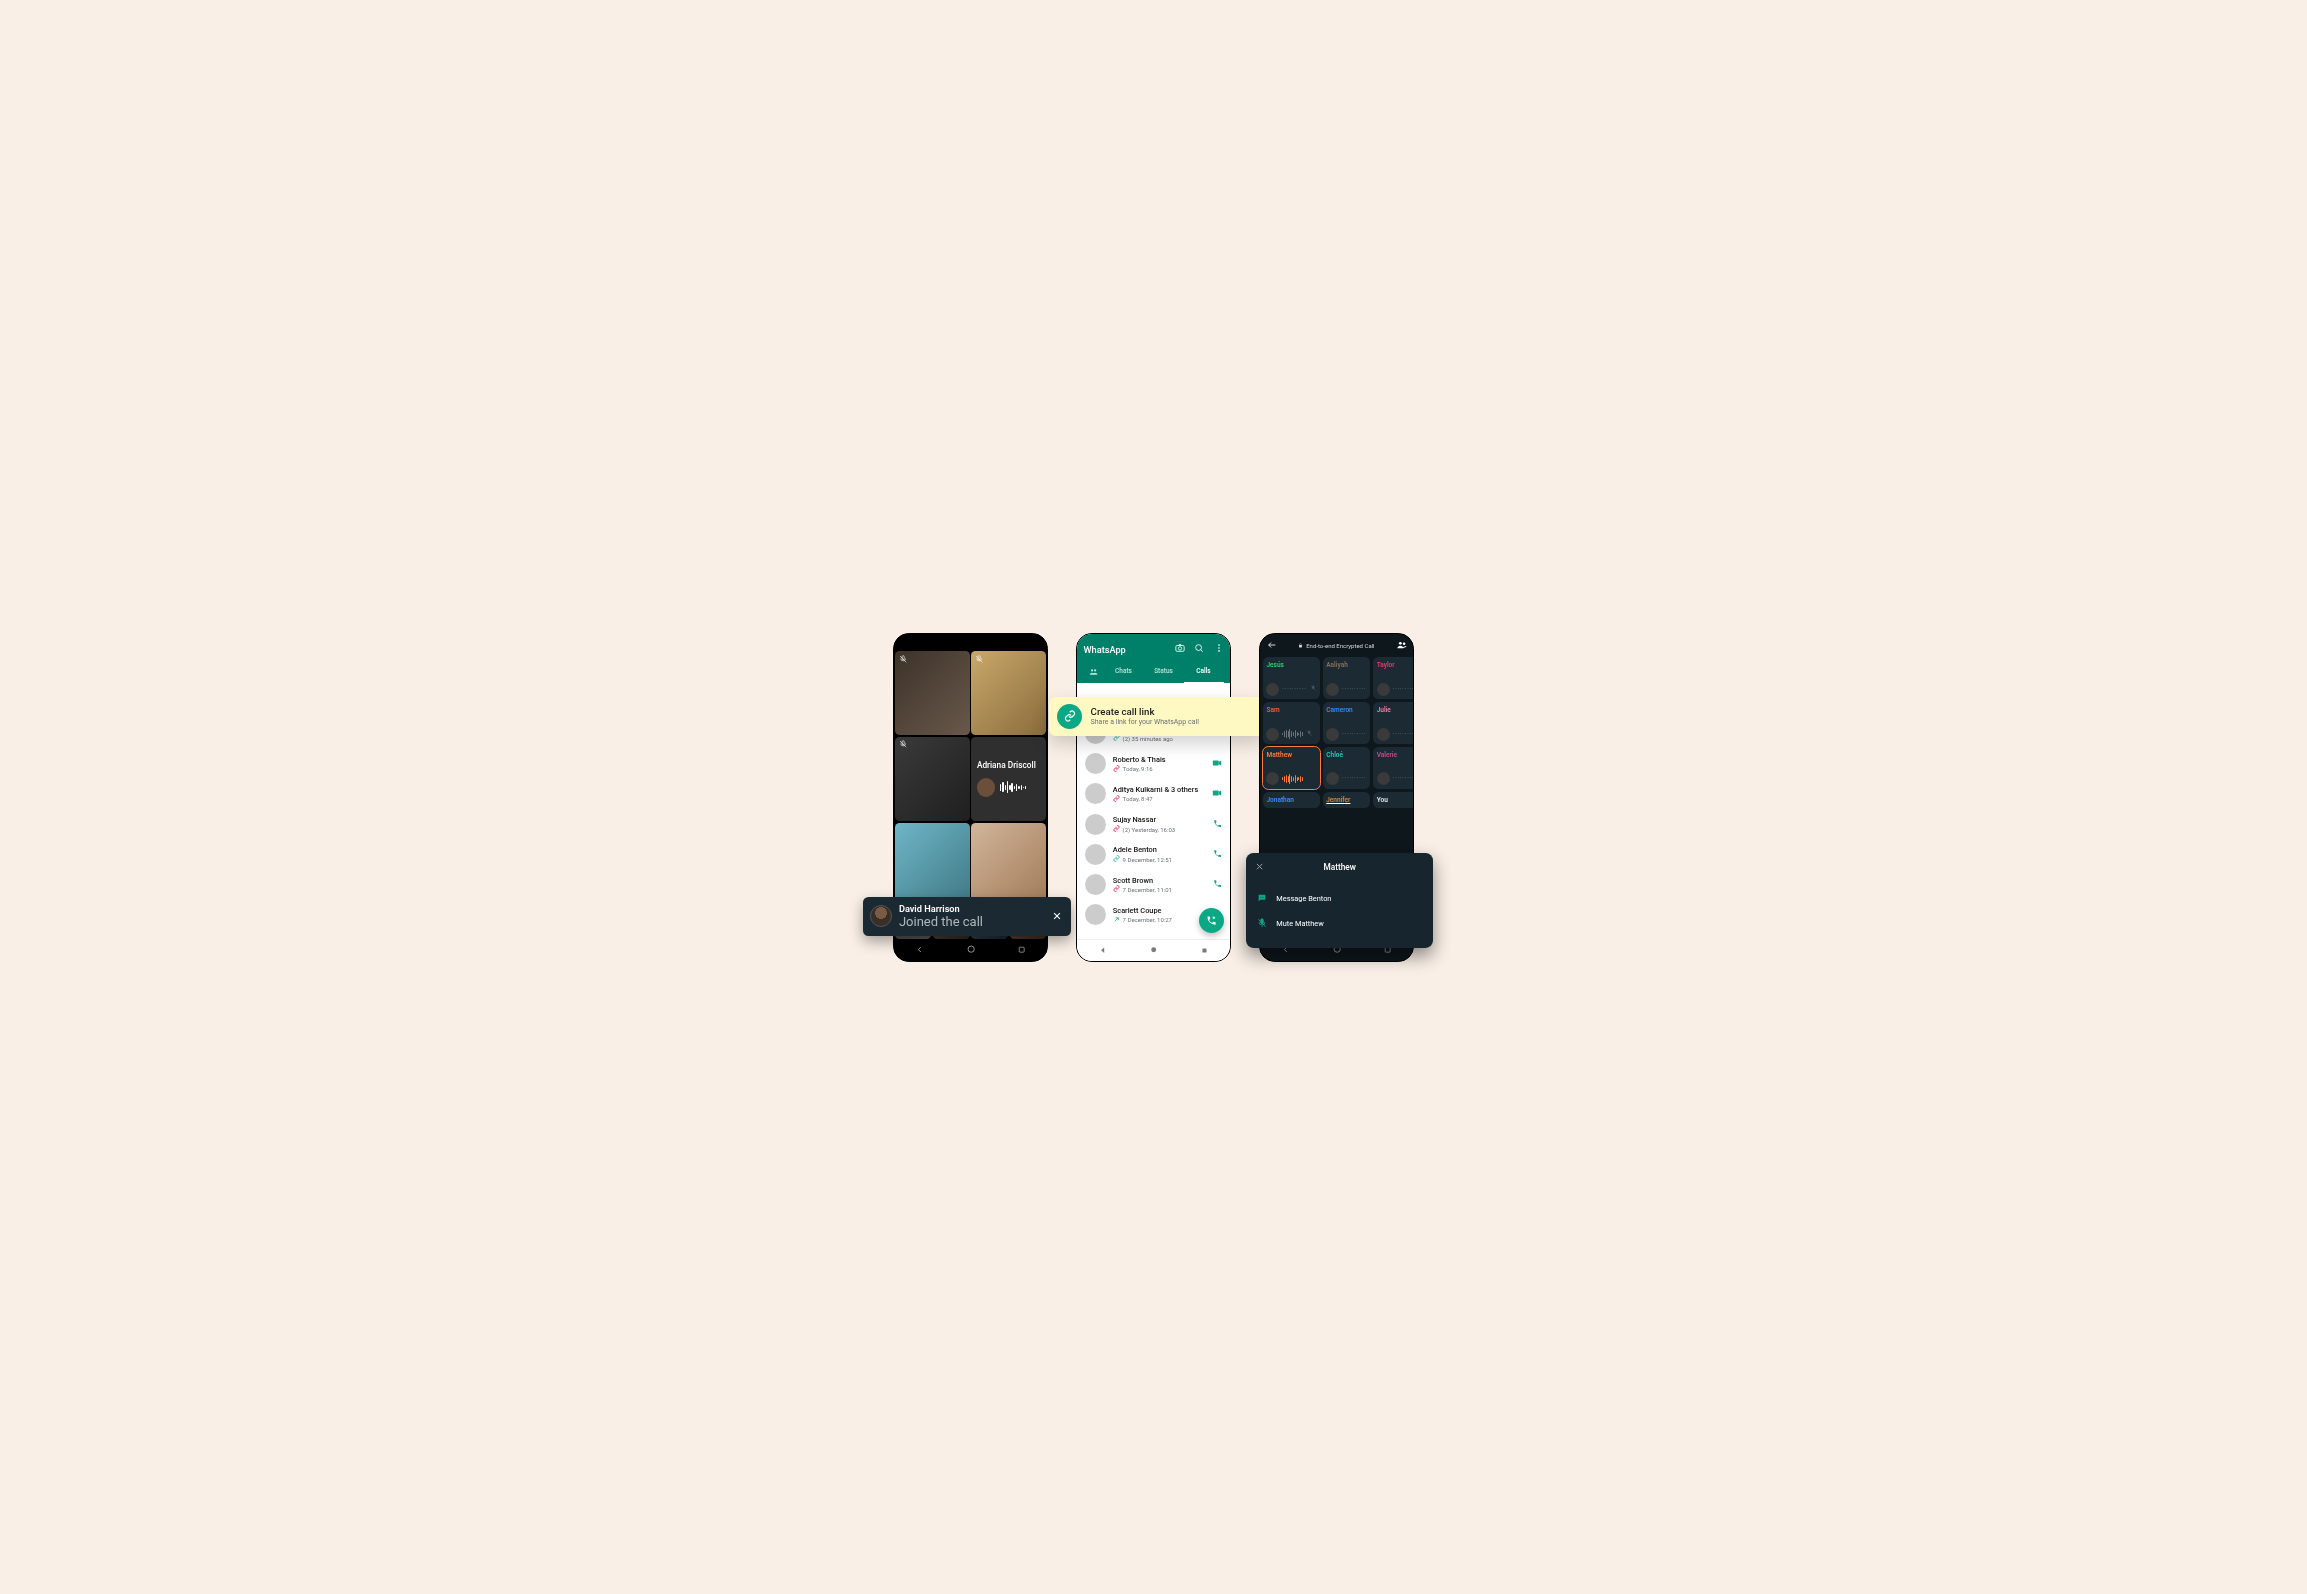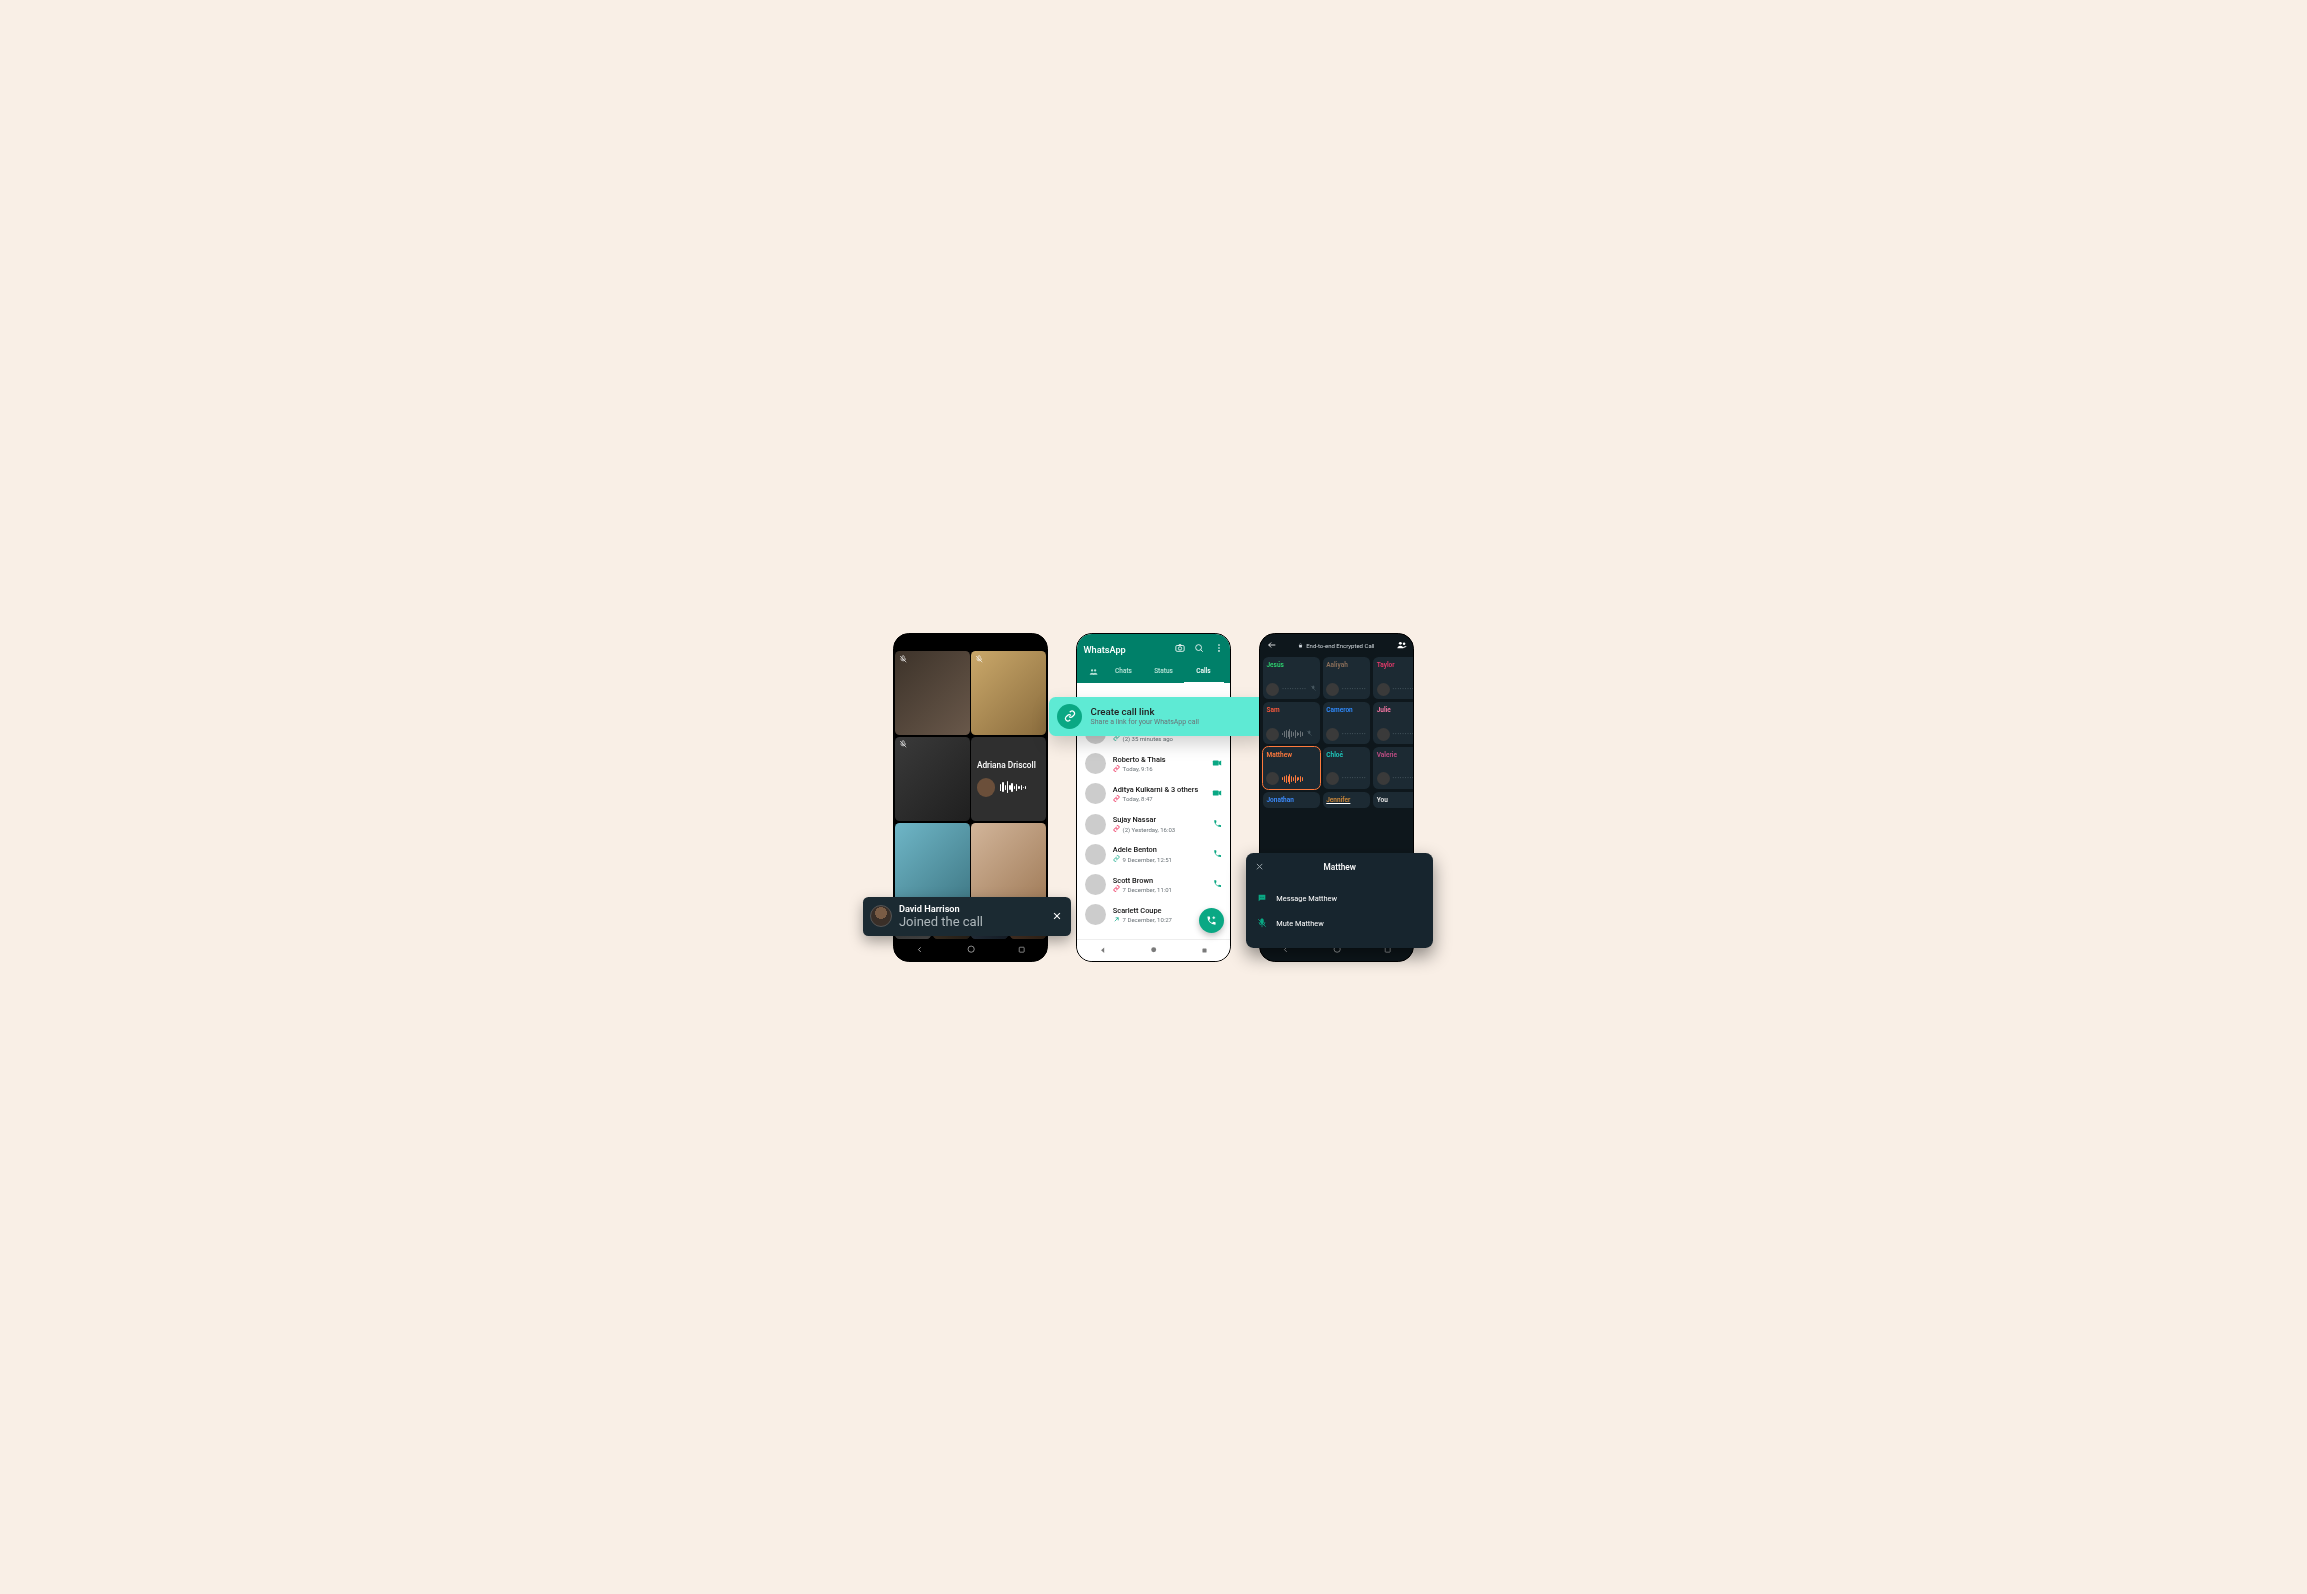--- a/index.html
+++ b/index.html
@@ -82,21 +82,21 @@
   .call-row { display:flex; align-items:center; gap:6.5px; padding:4.6px 8.3px; }
   .call-avatar { width:21px; height:21px; border-radius:50%; background:#ccc; flex-shrink:0; }
   .call-mid { flex:1; min-width:0; }
   .call-name { font-size:7.4px; color:#111; font-weight:500; }
   .call-sub { display:flex; align-items:center; gap:2.8px; font-size:6px; color:#6b7378; margin-top:0.9px; }
   .link-ic { color:#0aa884; }
   .link-ic.missed { color:#ea0038; }
   .call-action { color:#0aa884; }
   .create-card {
     position:absolute; left:-27px; right:-35px; top:64px;
-    background:#5eead4; border-radius:6.5px; box-shadow:0 7.4px 18.5px rgba(0,0,0,.18);
+    background:#fef9c3; border-radius:6.5px; box-shadow:0 7.4px 18.5px rgba(0,0,0,.18);
     padding:7.4px 8.3px; display:flex; align-items:center; gap:8.3px;
   }
   .create-circle { width:25px; height:25px; border-radius:50%; background:#0aa884; display:flex; align-items:center; justify-content:center; color:#fff; flex-shrink:0; }
   .create-title { font-size:9.7px; color:#222; font-weight:500; }
   .create-sub { font-size:7px; color:#6b7378; margin-top:0.9px; }
   .fab { position:absolute; right:6.5px; bottom:28px; width:25px; height:25px; border-radius:50%; background:#0aa884; color:#fff; display:flex; align-items:center; justify-content:center; box-shadow:0 2.8px 6.5px rgba(0,0,0,.25); }
   .nav2 { height:22px; display:flex; align-items:center; justify-content:space-around; background:#fff; color:#7a7a7a; border-top:0.5px solid #eee; }
 
   
   .p3-body { background:#0e171c; width:100%; height:100%; display:flex; flex-direction:column; color:#fff; }
@@ -585,21 +585,21 @@
     </div>
     <div class="sheet-item">
       <span class="ic">
           <svg width="10" height="10" viewBox="0 0 24 24" fill="currentColor">
             <path d="M4 4h16v12H8l-4 4z"></path>
             <circle cx="9" cy="10" r="1" fill="#17252e"></circle>
             <circle cx="12" cy="10" r="1" fill="#17252e"></circle>
             <circle cx="15" cy="10" r="1" fill="#17252e"></circle>
           </svg>
         </span>
-      <span>Message Matthew</span>
+      <span>Message Benton</span>
     </div>
     <div class="sheet-item">
       <span class="ic">
           <svg width="10" height="10" viewBox="0 0 24 24" fill="none" stroke="currentColor" stroke-width="2">
             <path d="M12 2a3 3 0 00-3 3v6a3 3 0 006 0V5a3 3 0 00-3-3z" fill="currentColor"></path>
             <path d="M19 10a7 7 0 01-14 0"></path>
             <line x1="12" y1="19" x2="12" y2="22"></line>
             <line x1="3" y1="3" x2="21" y2="21"></line>
           </svg>
         </span>

